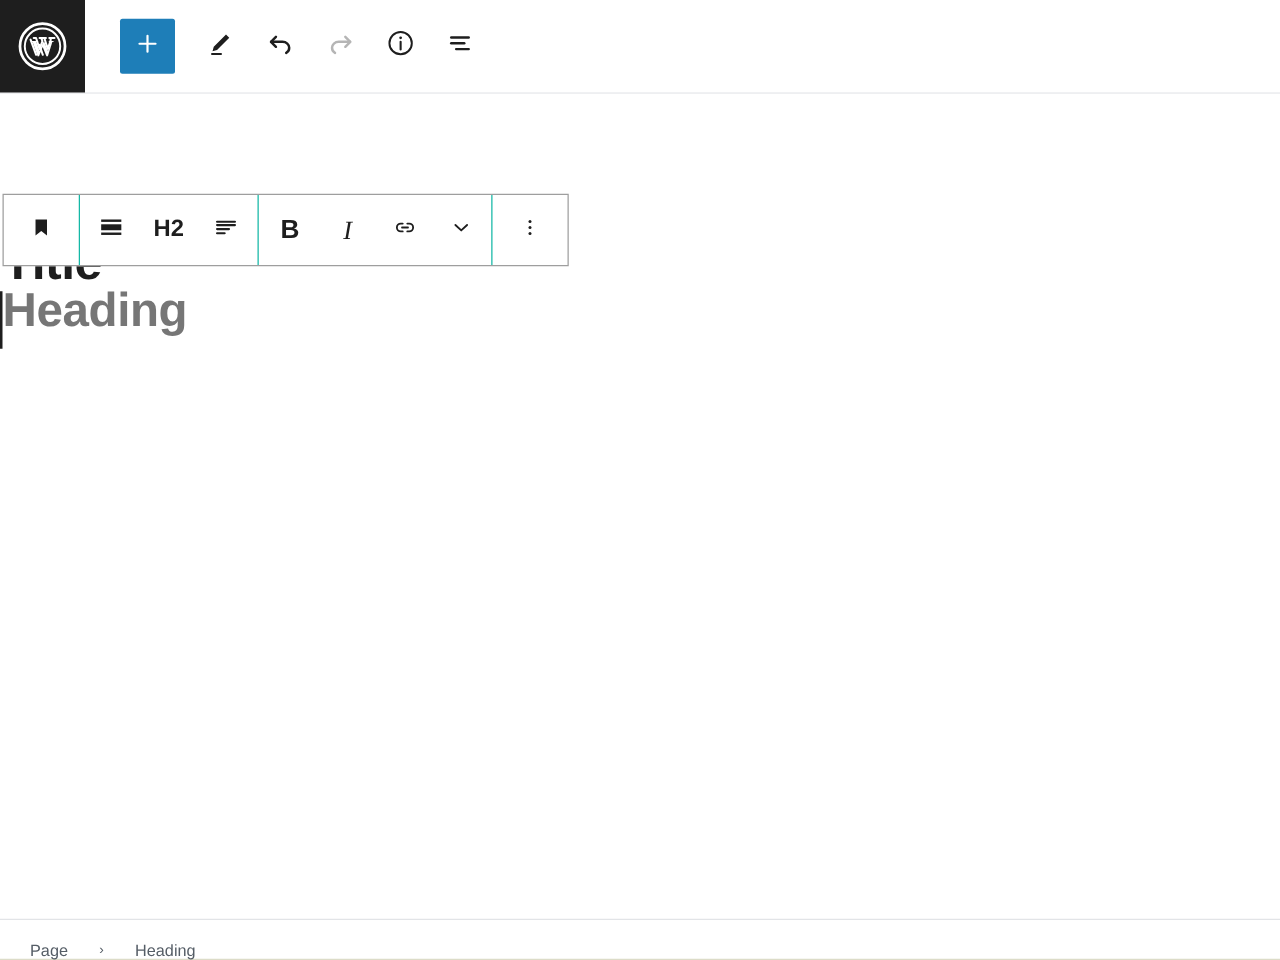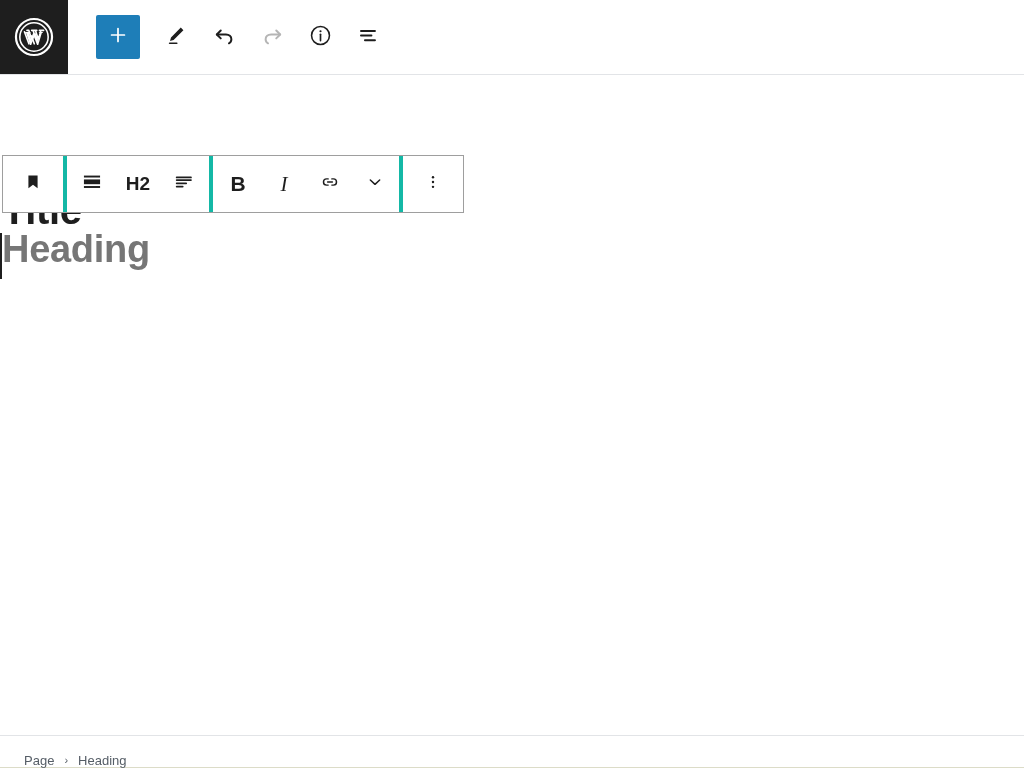--- a/index.html
+++ b/index.html
@@ -105,21 +105,21 @@
     background: #ffffff;
     border: 1px solid #9e9e9e;
     display: flex;
     align-items: stretch;
     z-index: 10;
   }
 
   .tb-group {
     display: flex;
     align-items: center;
-    border-right: 4px solid #14b8a6;
+    border-right: 1px solid #14b8a6;
     padding: 0 2px;
   }
   .tb-group:last-child { border-right: none; }
 
   .tb-btn {
     width: 56px;
     height: 56px;
     display: flex;
     align-items: center;
     justify-content: center;
@@ -179,21 +179,21 @@
     background: #ffffff;
     border-top: 1px solid #e2e4e7;
     border-bottom: 1px solid #dcdcc8;
     display: flex;
     align-items: center;
     padding-left: 24px;
   }
   #breadcrumb {
     display: flex;
     align-items: center;
-    gap: 10px;
+    gap: 25px;
     font-size: 13px;
     color: #555d66;
     margin-top: 18px;
   }
   .crumb { cursor: pointer; white-space: nowrap; }
   .crumb-sep {
     font-size: 11px;
     color: #555d66;
     line-height: 1;
   }

